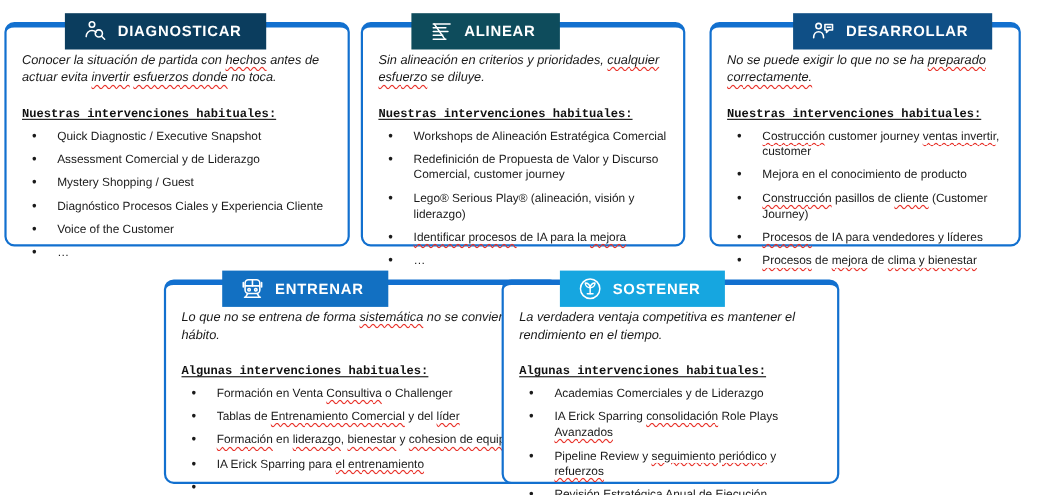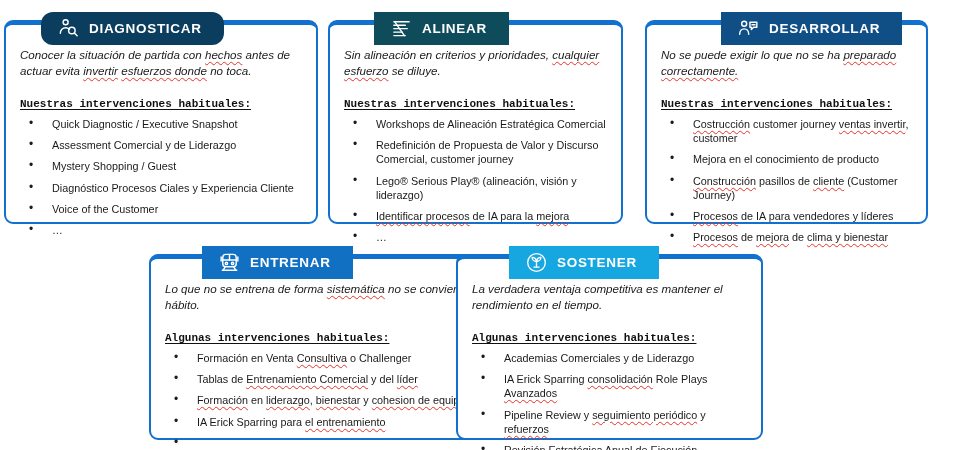--- a/index.html
+++ b/index.html
@@ -123,21 +123,21 @@
     text-underline-offset: 2px;
   }
 
   
   #card-diagnosticar { left: 4px;   top: 20px;  width: 314px; height: 204px; }
   #card-alinear      { left: 328px; top: 20px;  width: 295px; height: 204px; }
   #card-desarrollar  { left: 645px; top: 20px;  width: 283px; height: 204px; }
   #card-entrenar     { left: 149px; top: 254px; width: 360px; height: 186px; }
   #card-sostener     { left: 456px; top: 254px; width: 307px; height: 186px; }
 
-  #hdr-diagnosticar { left: 35px;  background: #0b3d5e; border-radius: 12px; }
+  #hdr-diagnosticar { left: 53px;  background: #0b3d5e; }
   #hdr-alinear      { left: 44px;  background: #0e4c5c; }
   #hdr-desarrollar  { left: 74px;  background: #0f4f86; }
   #hdr-entrenar     { left: 51px;  background: #1270c2; }
   #hdr-sostener     { left: 51px;  background: #16a6e0; }
 </style>
 </head>
 <body>
 
 <div class="board">
 

